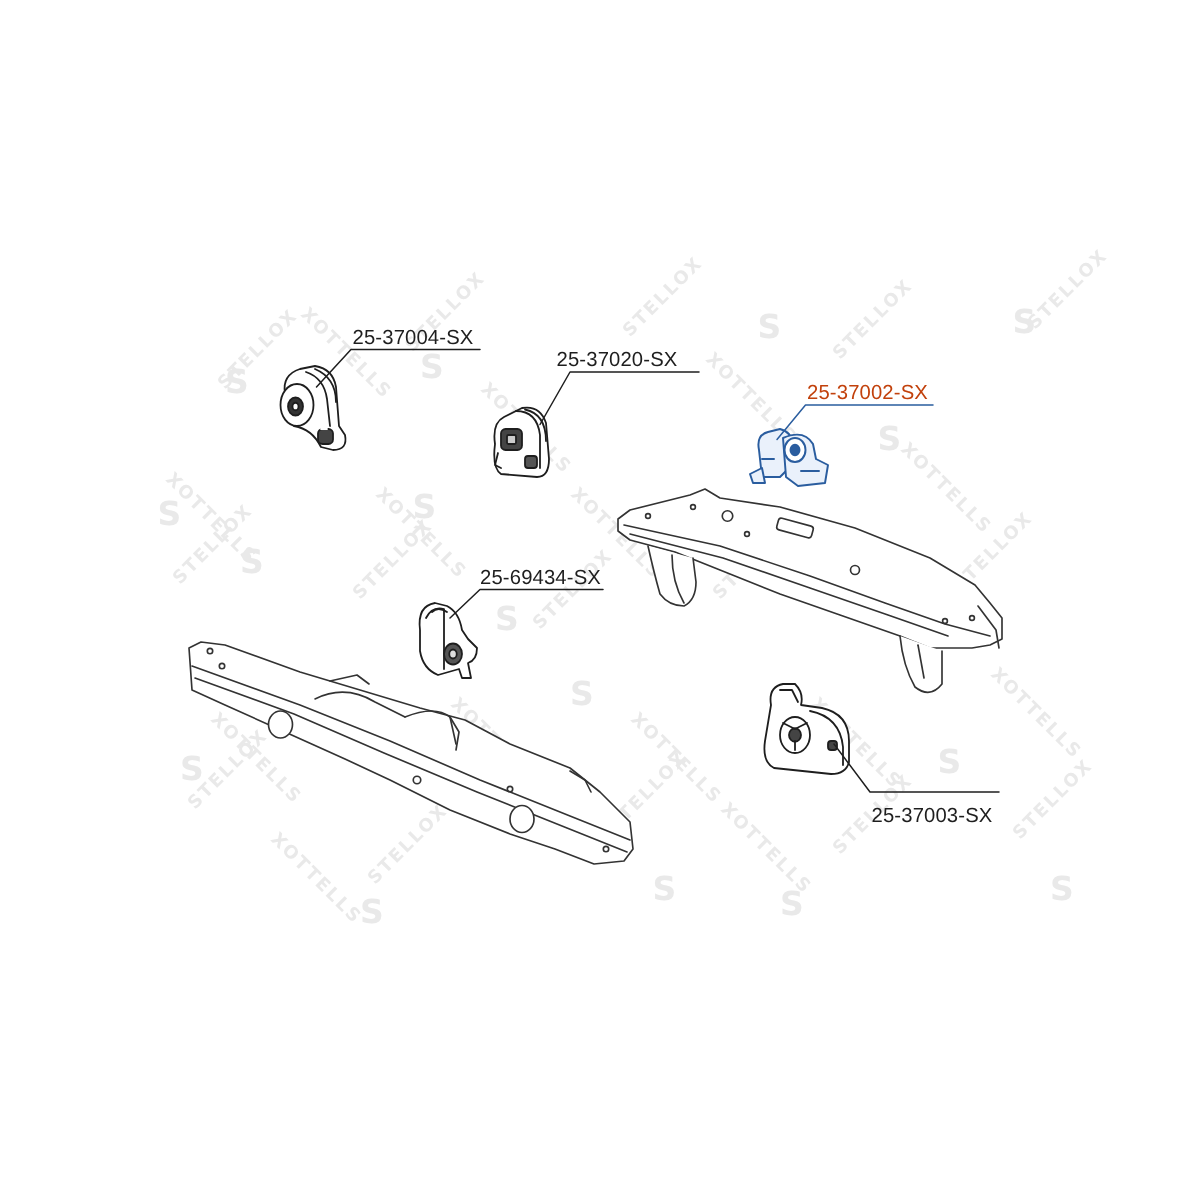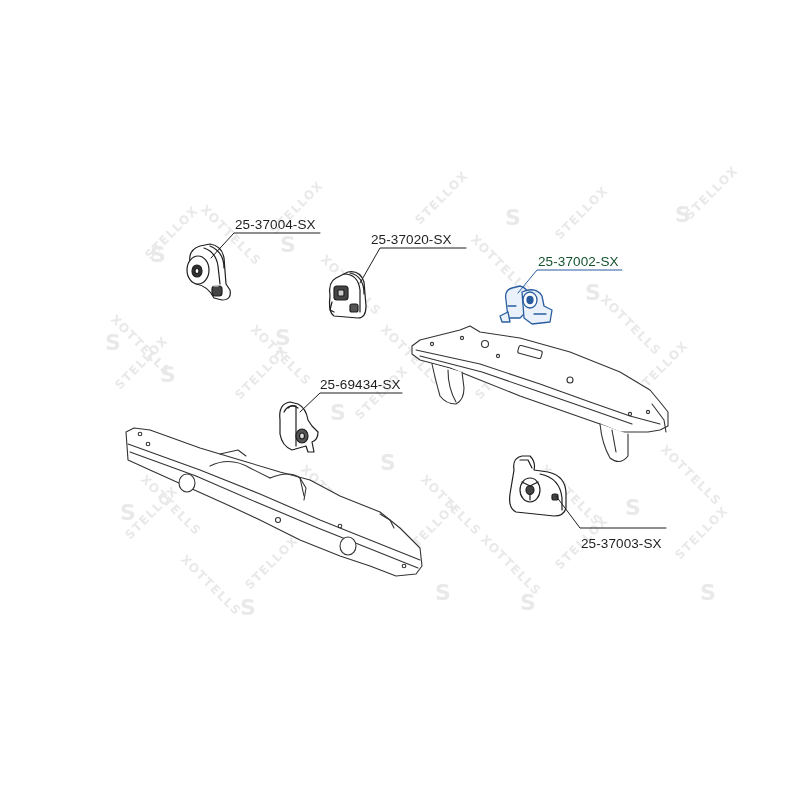--- a/index.html
+++ b/index.html
@@ -1,19 +1,19 @@
 <!DOCTYPE html>
 <html><head>
 <meta charset="utf-8">
 <style>
   html, body { margin:0; padding:0; background:#ffffff; }
   body { width:800px; height:800px; position:relative; overflow:hidden; font-family:"Liberation Sans", sans-serif; }
   #canvas { position:absolute; left:0; top:0; width:800px; height:800px; }
   .label { position:absolute; font-size:13.5px; color:#1e1e1e; white-space:nowrap; letter-spacing:0.1px; line-height:15px; }
-  .label.highlight { color:#14532d; }
+  .label.highlight { color:#c2410c; }
 </style>
 </head>
 <body>
 
 <div id="canvas">
 
   <svg width="800" height="800" style="position:absolute;left:0;top:0">
     <g fill="none" stroke="#e8e8e8" stroke-width="2.2" font-family="DejaVu Sans, sans-serif" font-weight="bold">
 
       <g id="wmband" opacity="1">

